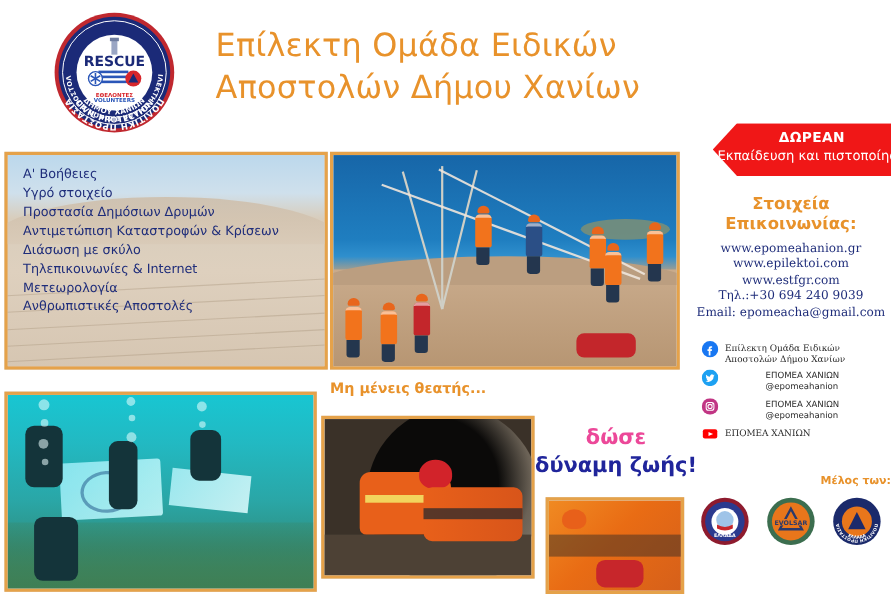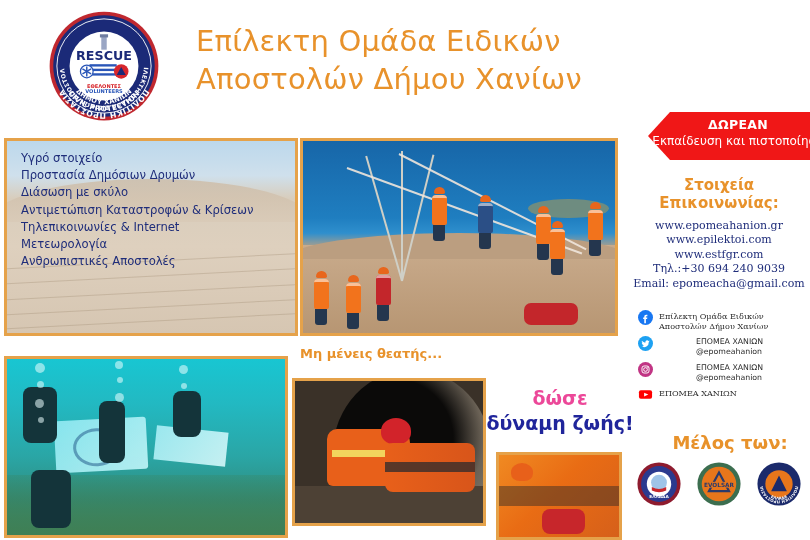--- a/index.html
+++ b/index.html
@@ -159,21 +159,21 @@
   .rc-lines div { white-space:nowrap; }
 
   #social { position:absolute; left:628px; top:310px; width:182px; }
   .soc-row { display:flex; align-items:flex-start; margin-bottom:4px; padding-left:10px; }
   .soc-ico { width:15px; height:15px; flex:0 0 15px; margin-right:6px; }
   .soc-txt { font-size:8.1px; line-height:10.4px; color:#2b2b2b; padding-top:1px;
       font-family:"DejaVu Serif", serif; }
   .soc-txt.sans { font-family:"DejaVu Sans", sans-serif; font-size:7.8px;padding-left:37px; }
 
   #members { position:absolute; left:628px; top:432px; width:182px; text-align:center; }
-  .mem-head { color:#E8922B; font-size:18px; font-weight:700; margin-bottom:8px; text-align:center; padding-left:22px; }
+  .mem-head { color:#E8922B; font-size:10px; font-weight:700; margin-bottom:8px; text-align:right; padding-left:22px; }
   .mem-row { display:flex; justify-content:center; gap:14px; }
   .mem-badge { width:46px; height:46px; }
 </style>
 </head>
 <body>
 
 <div id="poster">
 
   <div id="header">
 
@@ -243,24 +243,25 @@
 
   <div class="photo-frame" id="panel-specialties">
     <div class="dune-bg">
       <div class="streak" style="top:62%"></div>
       <div class="streak" style="top:70%"></div>
       <div class="streak" style="top:78%"></div>
       <div class="streak" style="top:86%"></div>
       <div class="streak" style="top:93%"></div>
     </div>
     <div class="spec-text">
+      <div>Α' Βοήθειες</div>
       <div>Υγρό στοιχείο</div>
       <div>Προστασία Δημόσιων Δρυμών</div>
+      <div>Αντιμετώπιση Καταστροφών &amp; Κρίσεων</div>
       <div>Διάσωση με σκύλο</div>
-      <div>Αντιμετώπιση Καταστροφών &amp; Κρίσεων</div>
       <div>Τηλεπικοινωνίες &amp; Internet</div>
       <div>Μετεωρολογία</div>
       <div>Ανθρωπιστικές Αποστολές</div>
     </div>
   </div>
 
   <div class="photo-frame" id="panel-cliff">
     <div class="cliff-bg"></div>
     <div class="sea-rocks"></div>
     <div class="cliff-rock"></div>

